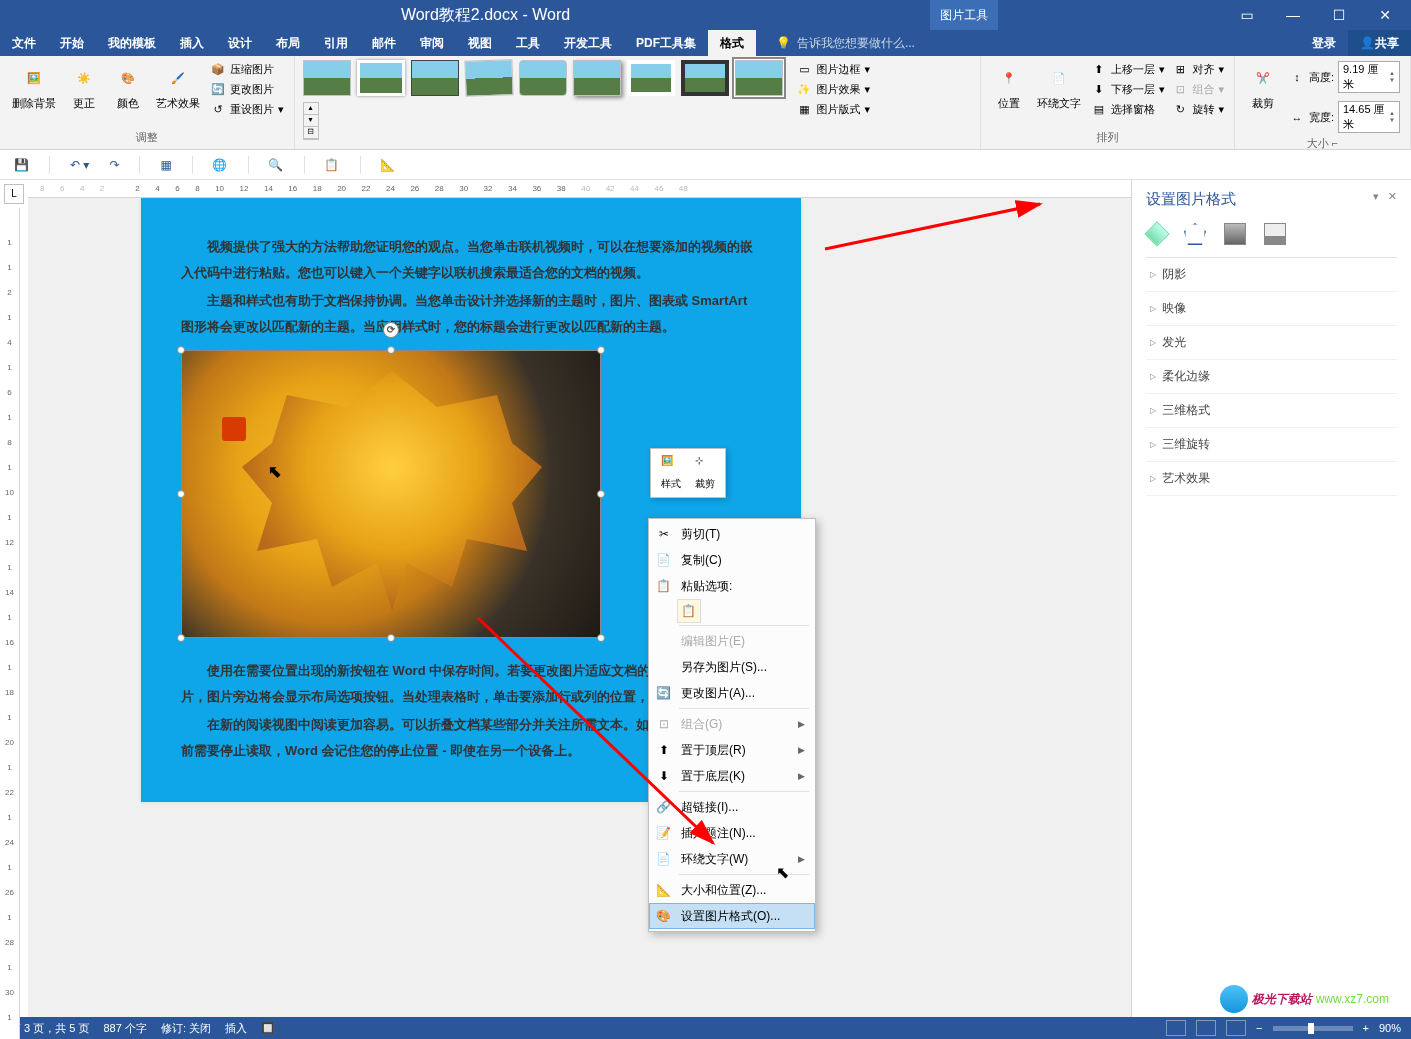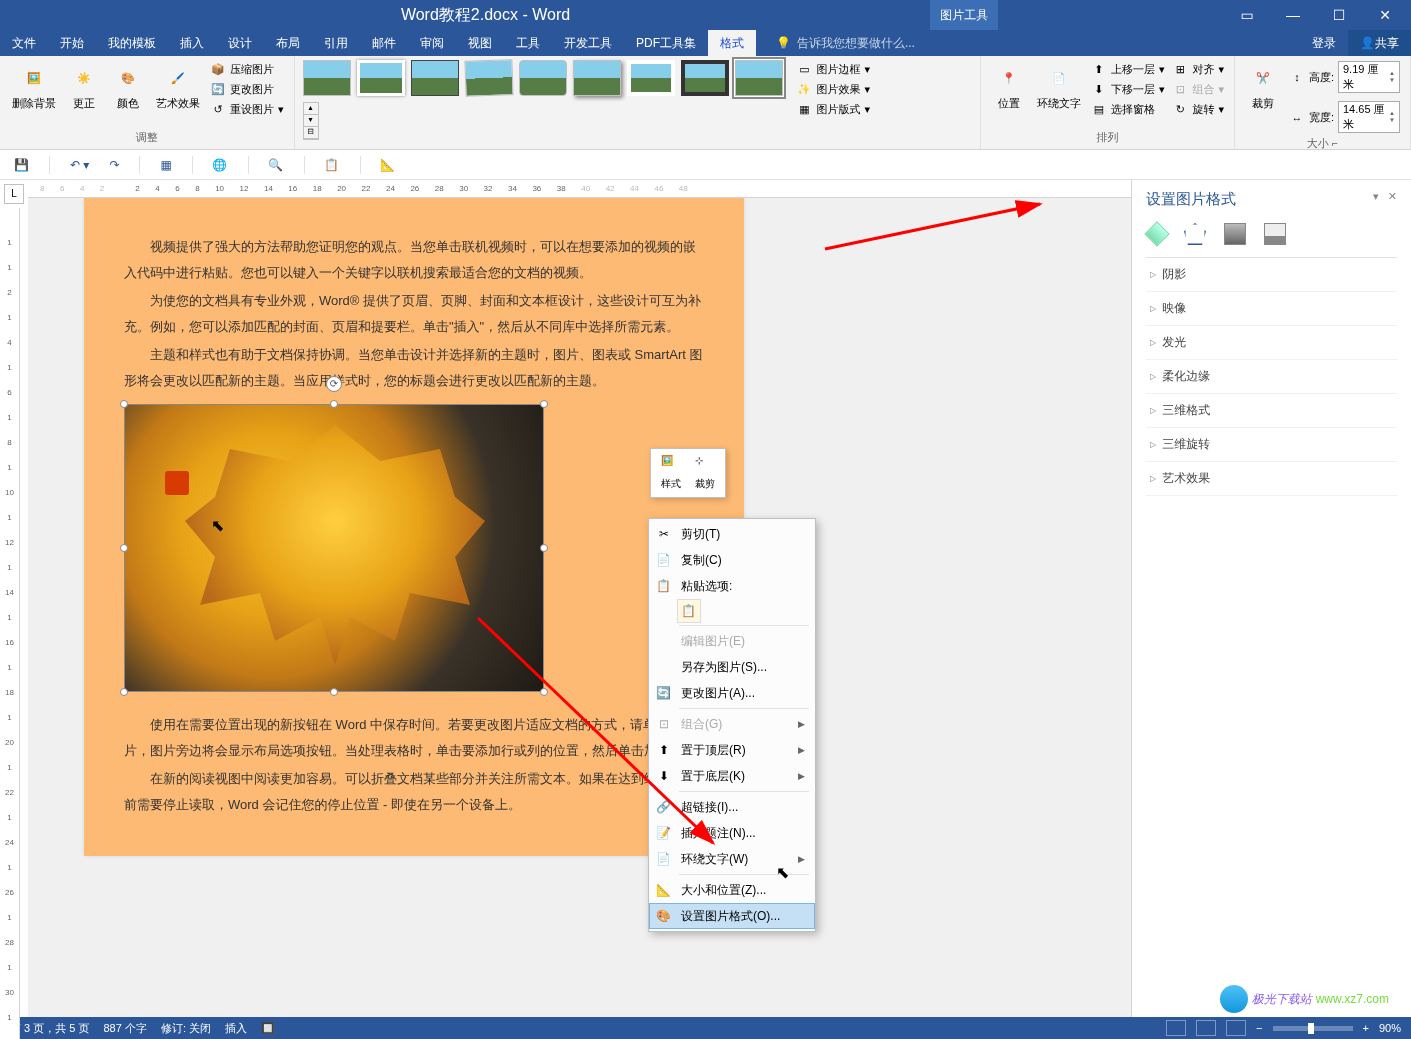--- a/index.html
+++ b/index.html
@@ -8,22 +8,22 @@
 
 .title-bar { height: 30px; background: #2b579a; display: flex; align-items: center; color: #fff; }
 .title-left { flex: 1; display: flex; }
 .title-center { flex: 0; white-space: nowrap; font-size: 16px; }
 .picture-tools { margin-left: 360px; padding: 0 10px; height: 30px; line-height: 30px; background: #3b6eb5; }
 .title-right { flex: 1; display: flex; justify-content: flex-end; align-items: center; gap: 18px; padding-right: 12px; }
 .win-btn { width: 28px; text-align: center; font-size: 14px; }
 
 
 .menu-bar { height: 26px; background: #2b579a; display: flex; align-items: stretch; color: #fff; font-size: 12px; }
-.menu-item { padding: 0 12px; display: flex; align-items: center; }
-.menu-item.active { background: #f3f3f3; color: #1d4ed8; }
+.menu-item { padding: 0 12px; display: flex; align-items: center; font-weight: bold; }
+.menu-item.active { background: #f3f3f3; color: #000000; }
 .tell-me { display: flex; align-items: center; gap: 6px; color: #c8d5e8; padding-left: 20px; }
 .menu-right { margin-left: auto; display: flex; }
 
 
 .ribbon { height: 94px; background: #f3f3f3; border-bottom: 1px solid #d4d4d4; display: flex; }
 .ribbon-group { border-right: 1px solid #e1e1e1; padding: 4px 8px 2px; display: flex; flex-direction: column; }
 .ribbon-group-body { flex: 1; display: flex; align-items: flex-start; gap: 4px; }
 .ribbon-group-label { text-align: center; font-size: 11px; color: #666; padding: 2px 0; }
 .big-btn { display: flex; flex-direction: column; align-items: center; gap: 2px; padding: 2px 4px; font-size: 11px; min-width: 40px; }
 .big-btn .icon { width: 32px; height: 32px; display: flex; align-items: center; justify-content: center; }
@@ -48,21 +48,21 @@
 .qat .sep { width: 1px; height: 18px; background: #e1e1e1; }
 
 
 .main { display: flex; height: calc(1039px - 30px - 26px - 94px - 30px - 22px); position: relative; }
 .left-ruler-tab { width: 20px; height: 20px; border: 1px solid #c0c0c0; margin: 4px; font-size: 10px; text-align: center; line-height: 18px; background: #fff; }
 .doc-area { flex: 1; background: #f0f0f0; display: flex; position: relative; }
 .v-ruler { width: 20px; background: #fff; border-right: 1px solid #d4d4d4; font-size: 8px; color: #666; display: flex; flex-direction: column; align-items: center; padding-top: 30px; gap: 16px; }
 .h-ruler { height: 18px; background: #fff; border-bottom: 1px solid #d4d4d4; font-size: 8px; color: #666; display: flex; align-items: center; gap: 15.5px; padding-left: 12px; }
 .h-ruler .dim { color: #bbb; }
 .page-wrap { flex: 1; overflow: hidden; position: relative; }
-.page { background: #fdba74; width: 660px; margin-left: 56px; padding: 36px 40px; box-shadow: 0 0 4px rgba(0,0,0,0.1); font-size: 13px; line-height: 26px; color: #333; font-family: "SimSun", serif; }
+.page { background: #0ea5e9; width: 660px; margin-left: 113px; padding: 36px 40px; box-shadow: 0 0 4px rgba(0,0,0,0.1); font-size: 13px; line-height: 26px; color: #333; font-family: "SimSun", serif; font-weight: bold; }
 .page p { text-indent: 2em; margin-bottom: 2px; }
 
 
 .doc-image-wrap { position: relative; width: 420px; height: 288px; margin: 10px 0 20px 0; }
 .doc-image { width: 100%; height: 100%; background: radial-gradient(circle at 35% 42%, #f4c430 0%, #e8a317 28%, #c17817 48%, #3a3228 70%, #1e1a14 100%); border: 1px solid #888; position: relative; overflow: hidden; }
 .leaf-shape { position: absolute; top: 20px; left: 60px; width: 300px; height: 240px; background: radial-gradient(ellipse at 50% 40%, #ffcf40, #e8a317 40%, #b8691a 70%); clip-path: polygon(50% 0%, 65% 15%, 85% 10%, 90% 30%, 100% 40%, 90% 55%, 95% 75%, 75% 70%, 70% 90%, 55% 80%, 50% 100%, 45% 80%, 30% 90%, 25% 70%, 5% 75%, 10% 55%, 0% 40%, 10% 30%, 15% 10%, 35% 15%); }
 .sel-handle { position: absolute; width: 8px; height: 8px; background: #fff; border: 1px solid #888; border-radius: 50%; }
 .rotate-handle { position: absolute; top: -28px; left: 50%; transform: translateX(-50%); width: 16px; height: 16px; border: 1px solid #888; border-radius: 50%; background: #fff; display: flex; align-items: center; justify-content: center; color: #555; font-size: 10px; }
 .office-logo { position: absolute; top: 66px; left: 40px; width: 24px; height: 24px; background: #d83b01; border-radius: 3px; }
 
@@ -97,21 +97,21 @@
 .red-arrow { position: absolute; pointer-events: none; }
 
 
 .status-bar { height: 22px; background: #2b579a; color: #fff; display: flex; align-items: center; font-size: 11px; padding: 0 10px; gap: 14px; }
 .status-right { margin-left: auto; display: flex; align-items: center; gap: 10px; }
 .view-btn { width: 20px; height: 16px; border: 1px solid rgba(255,255,255,0.4); }
 .zoom-slider { width: 80px; height: 5px; background: rgba(255,255,255,0.3); position: relative; }
 .zoom-thumb { position: absolute; left: 44%; top: -3px; width: 6px; height: 11px; background: #fff; }
 .watermark { position: absolute; right: 22px; bottom: 26px; display: flex; align-items: center; gap: 4px; font-size: 12px; }
 .watermark .green { color: #73dd3f; }
-.watermark .blue { color: #8b5cf6; font-style: italic; font-weight: normal; }
+.watermark .blue { color: #be185d; font-style: italic; font-weight: bold; }
 
 
 .cursor-arrow { position: absolute; font-size: 16px; color: #000; }
 </style>
 </head>
 <body>
 
 <div class="title-bar">
   <div class="title-left"></div>
   <div class="title-center">Word教程2.docx - Word</div>
@@ -356,21 +356,20 @@
         <span>38</span>
         <span class="dim">40</span>
         <span class="dim">42</span>
         <span class="dim">44</span>
         <span class="dim">46</span>
         <span class="dim">48</span>
     </div>
     <div class="page-wrap">
       <div class="page">
         <p>视频提供了强大的方法帮助您证明您的观点。当您单击联机视频时，可以在想要添加的视频的嵌入代码中进行粘贴。您也可以键入一个关键字以联机搜索最适合您的文档的视频。</p>
-        <p>为使您的文档具有专业外观，Word® 提供了页眉、页脚、封面和文本框设计，这些设计可互为补充。例如，您可以添加匹配的封面、页眉和提要栏。单击"插入"，然后从不同库中选择所需元素。</p>
         <p>主题和样式也有助于文档保持协调。当您单击设计并选择新的主题时，图片、图表或 SmartArt 图形将会更改以匹配新的主题。当应用样式时，您的标题会进行更改以匹配新的主题。</p>
 
         <div class="doc-image-wrap">
           <div class="rotate-handle">⟳</div>
           <div class="doc-image">
             <div class="leaf-shape"></div>
             <div class="office-logo"></div>
             <span class="cursor-arrow" style="top:108px; left:86px">⬉</span>
           </div>
           <div class="sel-handle" style="top:-4px; left:-4px"></div>

